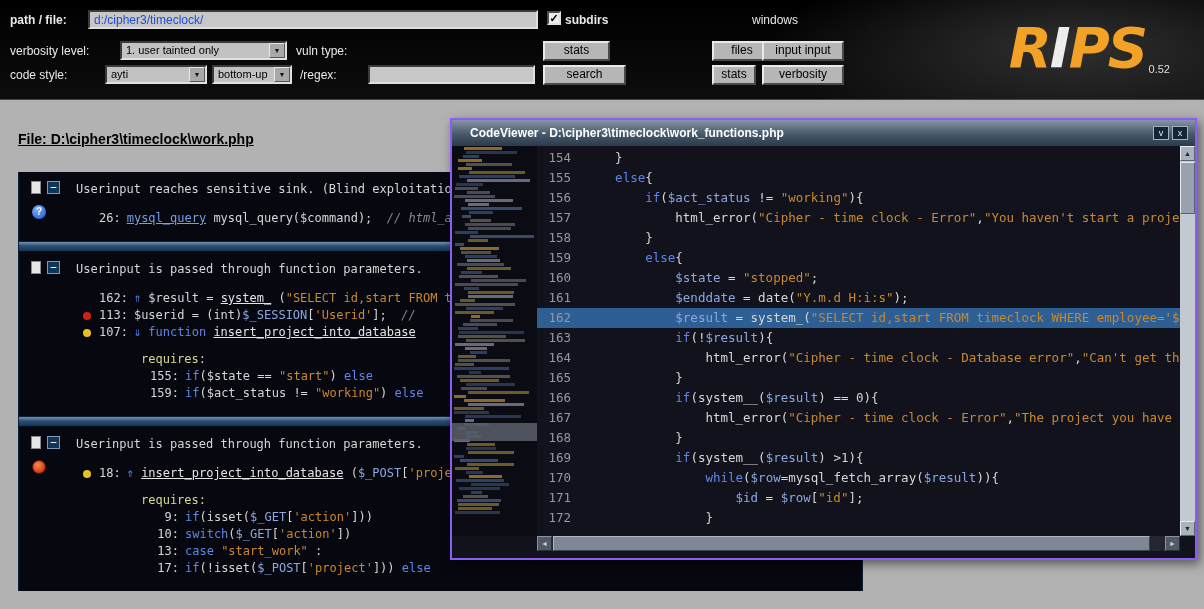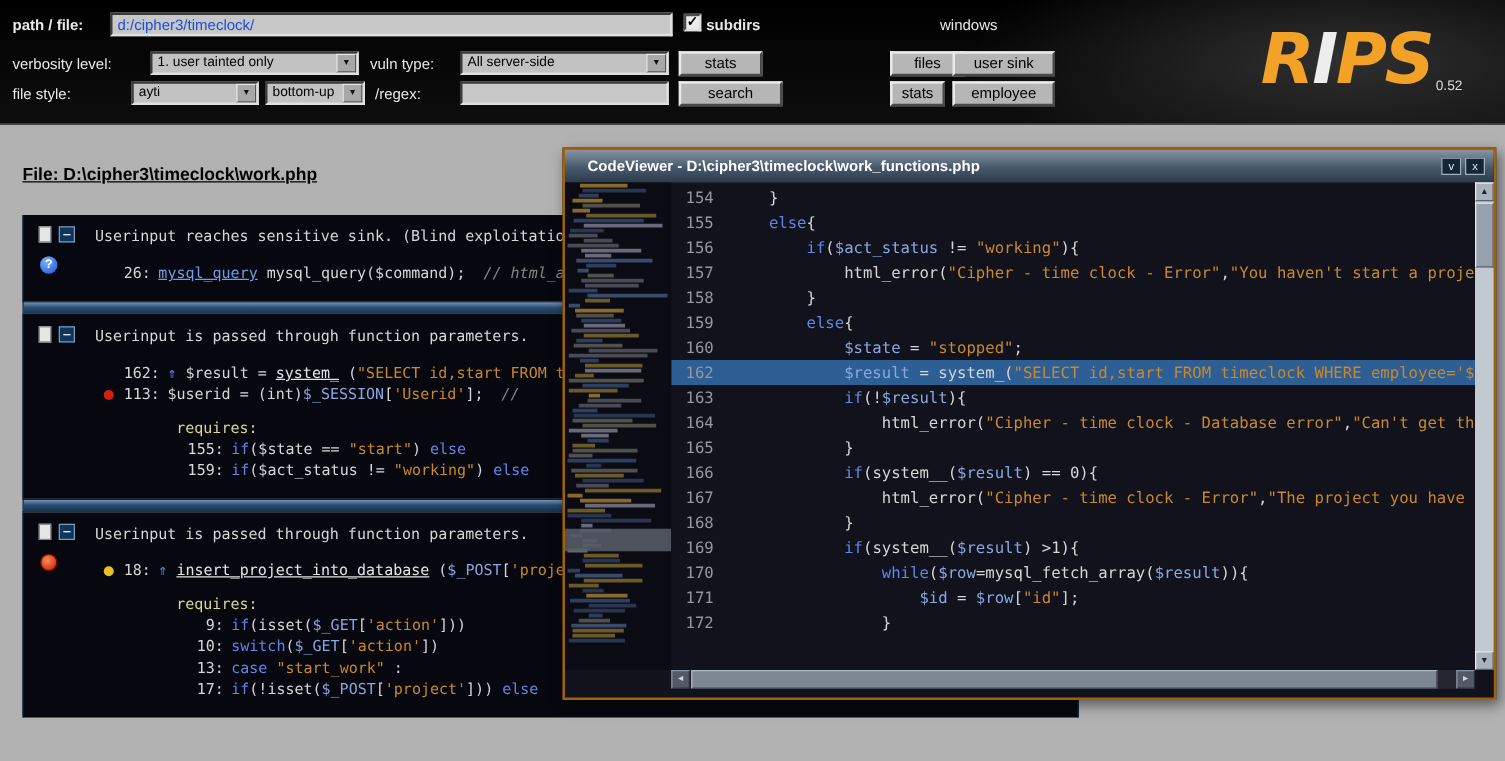--- a/index.html
+++ b/index.html
@@ -61,21 +61,21 @@
   .tk-k{color:#5f87e8}
   .tk-s{color:#c9882e}
   .tk-v{color:#8aa8e0}
   .tk-cm{color:#878787;font-style:italic}
   .tk-ar{color:#4f7fe0;font-weight:bold}
   .tk-link{color:#6f9fe8;text-decoration:underline;cursor:pointer}
   .tk-ul{color:#e4e4e4;text-decoration:underline;cursor:pointer}
 
   
   #codeviewer{position:absolute;left:450px;top:118px;width:747px;height:442px;background:#12121d;
-    border:2px solid #a16207;box-shadow:3px 4px 10px rgba(0,0,0,.5);z-index:10}
+    border:2px solid #8b5cf6;box-shadow:3px 4px 10px rgba(0,0,0,.5);z-index:10}
   #cv-titlebar{position:absolute;left:0;top:0;right:0;height:26px;
     background:linear-gradient(#8595a5,#46586a 55%,#2b3b4b);display:flex;align-items:center;padding-left:18px;cursor:move}
   #cv-title{color:#fff;font-size:12px;font-weight:bold;white-space:nowrap}
   .cv-btn{position:absolute;top:6px;width:16px;height:14px;background:#152535;border:1px solid #9fb0c0;color:#dfe8f0;
     font-size:9px;line-height:12px;text-align:center;cursor:pointer}
   #cv-min{right:26px}
   #cv-close{right:7px}
   #cv-minimap{position:absolute;left:0;top:26px;width:85px;bottom:22px;background:#0b0b14;overflow:hidden;cursor:pointer}
   #cv-minimap .sel{position:absolute;left:0;right:0;top:71%;height:18px;background:#5a5f68;opacity:.85}
   #cv-lines{position:absolute;left:85px;top:28px;right:15px;bottom:22px;overflow:hidden;
@@ -108,42 +108,38 @@
   <span class="checkbox" style="left:547px;top:11px">✓</span>
   <span class="tlabel bold" style="left:565px;top:13px">subdirs</span>
   <span class="tlabel" style="left:752px;top:13px">windows</span>
 
   <span class="tlabel" style="left:10px;top:44px">verbosity level:</span>
   <div class="dropdown" style="left:120px;top:41px;width:167px">
     <span>1. user tainted only</span>
     <span class="dd-arrow">▼</span>
   </div>
   <span class="tlabel" style="left:296px;top:44px">vuln type:</span>
-  <div class="dropdown" style="left:368px;top:41px;width:167px">
-    <span>All server-side</span>
-    <span class="dd-arrow">▼</span>
-  </div>
   <div class="tbtn" style="left:543px;top:41px;width:67px">stats</div>
   <div class="tbtn" style="left:712px;top:41px;width:60px">files</div>
-  <div class="tbtn" style="left:762px;top:41px;width:82px">user sink</div>
-
-  <span class="tlabel" style="left:10px;top:68px">file style:</span>
+  <div class="tbtn" style="left:762px;top:41px;width:82px">input input</div>
+
+  <span class="tlabel" style="left:10px;top:68px">code style:</span>
   <div class="dropdown" style="left:105px;top:65px;width:102px">
     <span>ayti</span>
     <span class="dd-arrow">▼</span>
   </div>
   <div class="dropdown" style="left:212px;top:65px;width:80px">
     <span>bottom-up</span>
     <span class="dd-arrow">▼</span>
   </div>
   <span class="tlabel" style="left:300px;top:68px">/regex:</span>
   <input class="tinput" style="left: 368px; top: 65px; width: 167px;" value="">
   <div class="tbtn" style="left:543px;top:65px;width:83px">search</div>
   <div class="tbtn" style="left:712px;top:65px;width:44px">stats</div>
-  <div class="tbtn" style="left:762px;top:65px;width:82px">employee</div>
+  <div class="tbtn" style="left:762px;top:65px;width:82px">verbosity</div>
 
   <div id="logo"><span class="lr">R</span><span class="li">I</span><span class="lr">PS</span></div>
   <span id="logo-version">0.52</span>
 </div>
 
 <h1 id="file-heading">File: D:\cipher3\timeclock\work.php</h1>
 <div id="blocks">
     <div class="vuln-block">
       <div class="vuln-body">
         <div class="side-icons"><span class="icon-file"></span><span class="icon-collapse">−</span><span class="icon-help">?</span></div>
@@ -151,20 +147,21 @@
         <div class="bline trace"><span class="lnum">26:</span><span class="codeseg"><span class="tk-link">mysql_query</span><span class="tk-p"> mysql_query(</span><span class="tk-p">$command</span><span class="tk-p">);  </span><span class="tk-cm">// html_ar</span></span></div>
       </div>
     </div>
     <div class="vuln-block">
       <div class="vuln-header thin"></div>
       <div class="vuln-body">
         <div class="side-icons"><span class="icon-file"></span><span class="icon-collapse">−</span></div>
         <div class="bdesc">Userinput is passed through function parameters.</div>
         <div class="bline trace"><span class="lnum">162:</span><span class="codeseg"><span class="tk-ar">⇑ </span><span class="tk-p">$result</span><span class="tk-p"> = </span><span class="tk-ul">system_</span><span class="tk-p"> (</span><span class="tk-s">"SELECT id,start FROM t</span></span></div>
         <div class="bline trace"><span class="dot red"></span><span class="lnum">113:</span><span class="codeseg"><span class="tk-p">$userid</span><span class="tk-p"> = (int)</span><span class="tk-v">$_SESSION</span><span class="tk-p">[</span><span class="tk-s">'Userid'</span><span class="tk-p">];  </span><span class="tk-cm">// </span></span></div>
+        <div class="bline trace"><span class="dot yellow"></span><span class="lnum">107:</span><span class="codeseg"><span class="tk-ar">⇓ </span><span class="tk-k">function</span><span class="tk-p"> </span><span class="tk-ul">insert_project_into_database</span></span></div>
         <div class="req-label">requires:</div>
         <div class="bline req"><span class="lnum">155:</span><span class="codeseg"><span class="tk-k">if</span><span class="tk-p">(</span><span class="tk-p">$state</span><span class="tk-p"> == </span><span class="tk-s">"start"</span><span class="tk-p">) </span><span class="tk-k">else</span></span></div>
         <div class="bline req"><span class="lnum">159:</span><span class="codeseg"><span class="tk-k">if</span><span class="tk-p">(</span><span class="tk-p">$act_status</span><span class="tk-p"> != </span><span class="tk-s">"working"</span><span class="tk-p">) </span><span class="tk-k">else</span></span></div>
       </div>
     </div>
     <div class="vuln-block">
       <div class="vuln-header thin"></div>
       <div class="vuln-body">
         <div class="side-icons"><span class="icon-file"></span><span class="icon-collapse">−</span><span class="icon-exploit"></span></div>
         <div class="bdesc">Userinput is passed through function parameters.</div>
@@ -281,20 +278,21 @@
       <div style="height: 3px; margin: 1px 0px 0px 3px; width: 45px; background: rgb(42, 53, 80);"></div>
     </div>
   <div id="cv-lines">
       <div class="cv-line"><span class="cv-num">154</span><span class="cv-code"><span class="tk-p">    }</span></span></div>
       <div class="cv-line"><span class="cv-num">155</span><span class="cv-code"><span class="tk-p">    </span><span class="tk-k">else</span><span class="tk-p">{</span></span></div>
       <div class="cv-line"><span class="cv-num">156</span><span class="cv-code"><span class="tk-p">        </span><span class="tk-k">if</span><span class="tk-p">(</span><span class="tk-v">$act_status</span><span class="tk-p"> != </span><span class="tk-s">"working"</span><span class="tk-p">){</span></span></div>
       <div class="cv-line"><span class="cv-num">157</span><span class="cv-code"><span class="tk-p">            html_error(</span><span class="tk-s">"Cipher - time clock - Error"</span><span class="tk-p">,</span><span class="tk-s">"You haven't start a project. Please &lt;a hre</span></span></div>
       <div class="cv-line"><span class="cv-num">158</span><span class="cv-code"><span class="tk-p">        }</span></span></div>
       <div class="cv-line"><span class="cv-num">159</span><span class="cv-code"><span class="tk-p">        </span><span class="tk-k">else</span><span class="tk-p">{</span></span></div>
       <div class="cv-line"><span class="cv-num">160</span><span class="cv-code"><span class="tk-p">            </span><span class="tk-v">$state</span><span class="tk-p"> = </span><span class="tk-s">"stopped"</span><span class="tk-p">;</span></span></div>
+      <div class="cv-line"><span class="cv-num">161</span><span class="cv-code"><span class="tk-p">            </span><span class="tk-v">$enddate</span><span class="tk-p"> = date(</span><span class="tk-s">"Y.m.d H:i:s"</span><span class="tk-p">);</span></span></div>
       <div class="cv-line hl"><span class="cv-num">162</span><span class="cv-code"><span class="tk-p">            </span><span class="tk-v">$result</span><span class="tk-p"> = system_(</span><span class="tk-s">"SELECT id,start FROM timeclock WHERE employee='$userid</span></span></div>
       <div class="cv-line"><span class="cv-num">163</span><span class="cv-code"><span class="tk-p">            </span><span class="tk-k">if</span><span class="tk-p">(!</span><span class="tk-v">$result</span><span class="tk-p">){</span></span></div>
       <div class="cv-line"><span class="cv-num">164</span><span class="cv-code"><span class="tk-p">                html_error(</span><span class="tk-s">"Cipher - time clock - Database error"</span><span class="tk-p">,</span><span class="tk-s">"Can't get the id of the las</span></span></div>
       <div class="cv-line"><span class="cv-num">165</span><span class="cv-code"><span class="tk-p">            }</span></span></div>
       <div class="cv-line"><span class="cv-num">166</span><span class="cv-code"><span class="tk-p">            </span><span class="tk-k">if</span><span class="tk-p">(system__(</span><span class="tk-v">$result</span><span class="tk-p">) == 0){</span></span></div>
       <div class="cv-line"><span class="cv-num">167</span><span class="cv-code"><span class="tk-p">                html_error(</span><span class="tk-s">"Cipher - time clock - Error"</span><span class="tk-p">,</span><span class="tk-s">"The project you have specified has</span></span></div>
       <div class="cv-line"><span class="cv-num">168</span><span class="cv-code"><span class="tk-p">            }</span></span></div>
       <div class="cv-line"><span class="cv-num">169</span><span class="cv-code"><span class="tk-p">            </span><span class="tk-k">if</span><span class="tk-p">(system__(</span><span class="tk-v">$result</span><span class="tk-p">) &gt;1){</span></span></div>
       <div class="cv-line"><span class="cv-num">170</span><span class="cv-code"><span class="tk-p">                </span><span class="tk-k">while</span><span class="tk-p">(</span><span class="tk-v">$row</span><span class="tk-p">=mysql_fetch_array(</span><span class="tk-v">$result</span><span class="tk-p">)){</span></span></div>
       <div class="cv-line"><span class="cv-num">171</span><span class="cv-code"><span class="tk-p">                    </span><span class="tk-v">$id</span><span class="tk-p"> = </span><span class="tk-v">$row</span><span class="tk-p">[</span><span class="tk-s">"id"</span><span class="tk-p">];</span></span></div>

